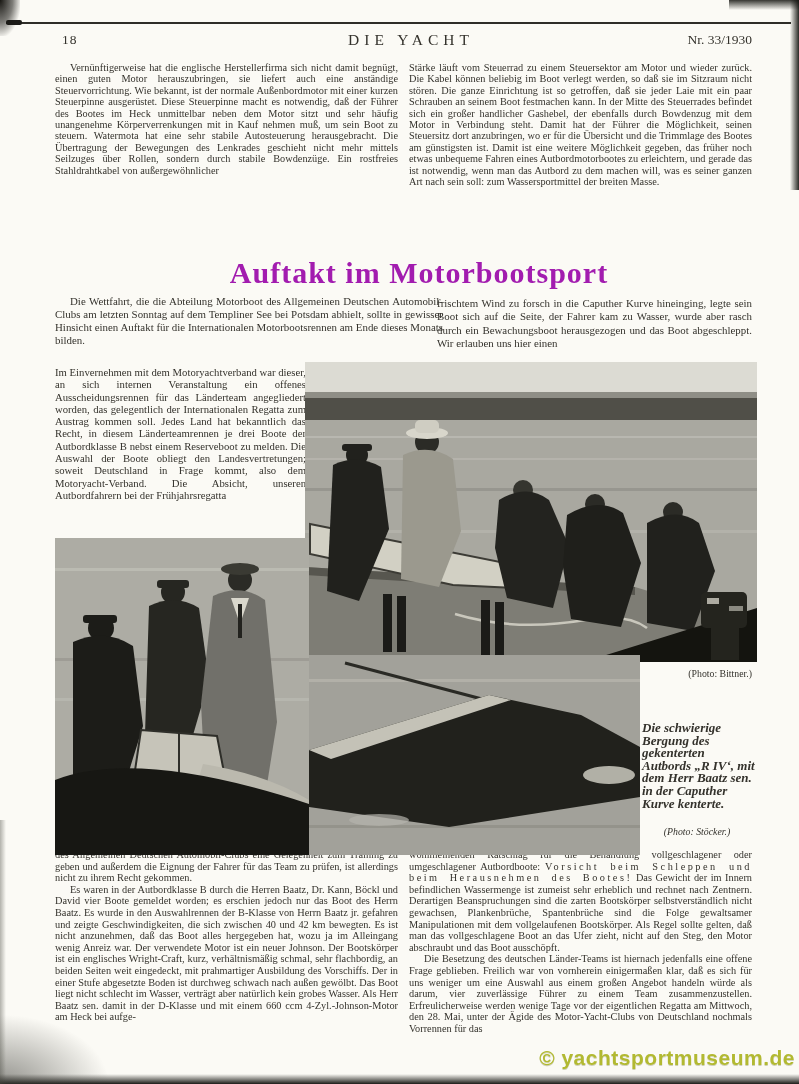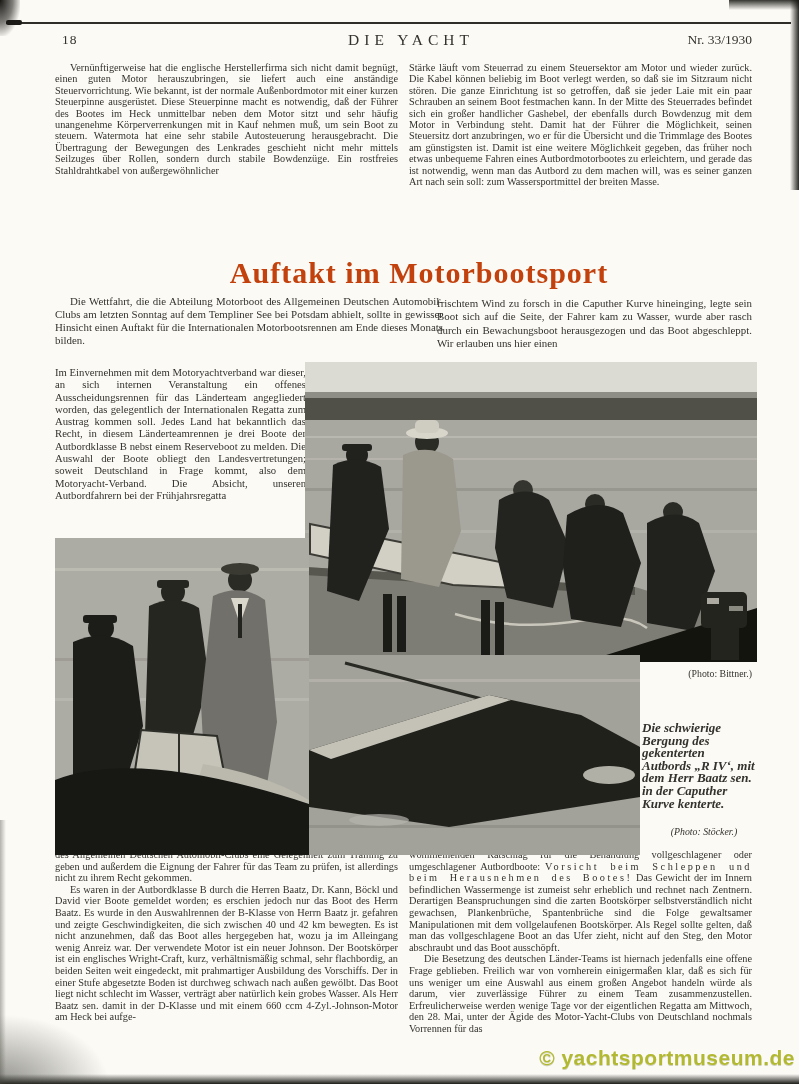--- a/index.html
+++ b/index.html
@@ -15,35 +15,35 @@
   .rule-top:before{content:"";position:absolute;left:0;top:-2px;width:16px;height:5px;background:#1c1b18;border-radius:2px;}
   .page-num{left:62px;top:32px;font-size:13.5px;letter-spacing:1px;}
   .journal{left:0;right:0;top:31px;text-align:center;font-size:15.5px;letter-spacing:5px;margin-left:23px;}
   .issue{right:47px;top:32px;font-size:13.5px;}
   
   .topcols{left:55px;top:62px;width:697px;display:flex;gap:11px;}
   .topcols .col{width:343px;font-size:10.3px;line-height:11.4px;text-align:justify;}
   p{margin:0;}
   p.indent{text-indent:15px;}
   
-  .headline{left:0;right:0;top:256px;text-align:center;font-size:30px;font-weight:bold;letter-spacing:1px;color:#c2410c;margin-left:39px;}
+  .headline{left:0;right:0;top:256px;text-align:center;font-size:30px;font-weight:bold;letter-spacing:1px;color:#a21caf;margin-left:39px;}
   
   .intro{left:55px;top:295px;width:388px;font-size:10.9px;line-height:13.1px;text-align:justify;}
   .narrowcol{left:55px;top:366px;width:251px;font-size:10.7px;line-height:12.3px;text-align:justify;}
   .rightcol{left:437px;top:297px;width:315px;font-size:10.9px;line-height:13.4px;text-align:justify;}
   
   .photo{overflow:hidden;}
   .photo svg{display:block;width:100%;height:100%;}
   .photoA{left:305px;top:362px;width:452px;height:300px;}
   .photoB{left:55px;top:538px;width:254px;height:317px;z-index:2;}
   .photoC{left:309px;top:655px;width:331px;height:200px;z-index:2;}
   
   .credit1{left:640px;top:668px;width:112px;text-align:right;font-size:9.8px;}
   .cap2{left:642px;top:722px;width:113px;font-weight:bold;font-style:italic;font-size:13px;line-height:12.6px;text-align:left;}
-  .credit2{left:640px;top:826px;width:114px;text-align:center;font-style:italic;font-size:9.8px;padding-left:7px;}
+  .credit2{left:640px;top:826px;width:114px;text-align:center;font-style:italic;font-size:9.8px;}
   
   .bottomcols{left:55px;top:849px;width:697px;display:flex;gap:11px;}
   .bottomcols .col{width:343px;font-size:10.3px;line-height:11.6px;text-align:justify;}
   .sperr{letter-spacing:2.5px;word-spacing:4px;}
   
   .watermark{right:4px;top:1046px;font-family:"Liberation Sans",sans-serif;font-weight:bold;
     font-size:21px;color:#b2b931;letter-spacing:.5px;z-index:6;
     text-shadow:0 0 2px rgba(255,255,255,.9),0 1px 0 rgba(90,95,20,.35);}
   
   .art{pointer-events:none;z-index:7;}

